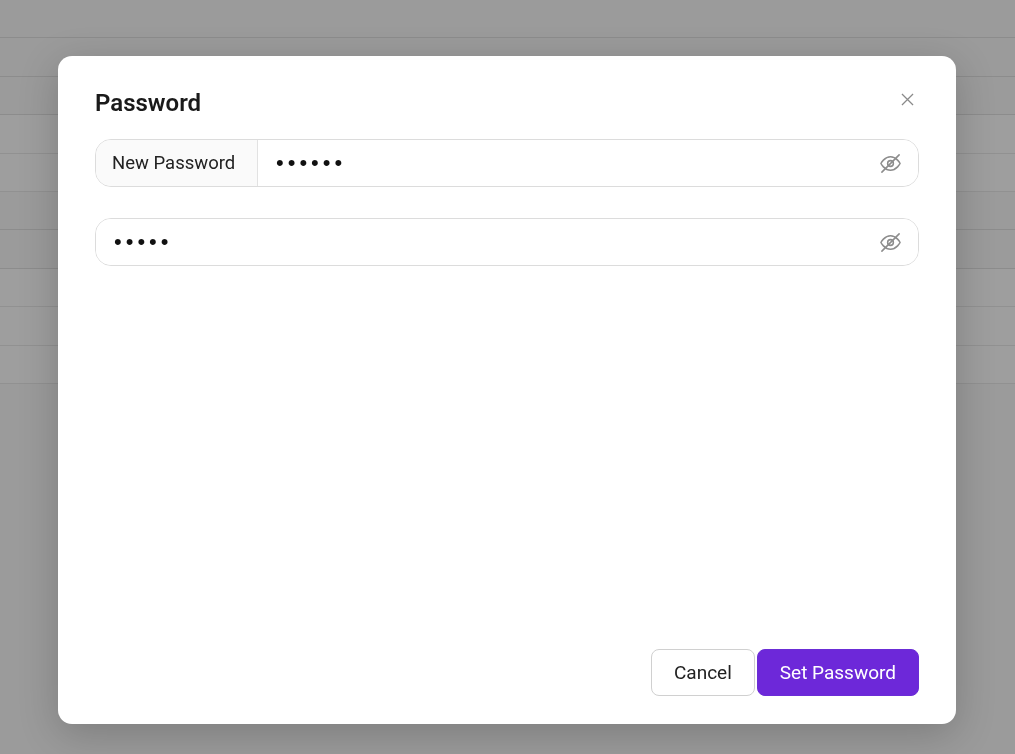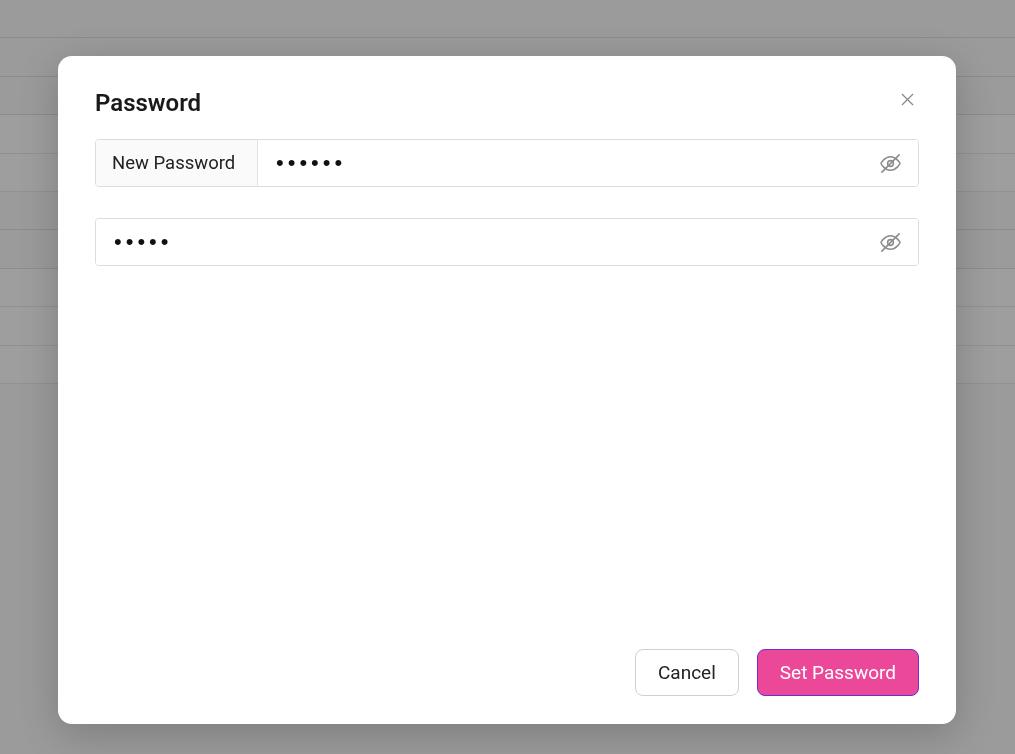--- a/index.html
+++ b/index.html
@@ -80,21 +80,21 @@
       width: 19px;
       height: 19px;
       stroke: currentColor;
       stroke-width: 1.6;
     }
     .field-row {
       display: flex;
       align-items: stretch;
       margin-bottom: 31px;
       border: 1px solid #dcdcdc;
-      border-radius: 4px;
+      border-radius: 16px;
       overflow: hidden;
       height: 48px;
     }
     .field-label {
       width: 162px;
       flex-shrink: 0;
       background: #fafafa;
       border-right: 1px solid #e2e2e2;
       display: flex;
       align-items: center;
@@ -131,37 +131,37 @@
       border: none;
     }
     .eye-toggle svg {
       width: 23px;
       height: 23px;
     }
     .modal-footer {
       margin-top: auto;
       display: flex;
       justify-content: flex-end;
-      gap: 18px;
+      gap: 2px;
     }
     .btn {
       border-radius: 8px;
       font-size: 19px;
       padding: 11px 22px;
       cursor: pointer;
       border: 1px solid transparent;
       font-family: inherit;
     }
     .btn-cancel {
       background: #fff;
       border: 1px solid #d0d0d0;
       color: #222;
     }
     .btn-primary {
-      background: #ec4899;
+      background: #6d28d9;
       color: #fff;
       border-color: #6B2DD6;
     }
   </style>
 </head>
 <body>
 
 <div class="bg-rows">
   <div class="bg-row head"></div>
   <div class="bg-row head"></div>

